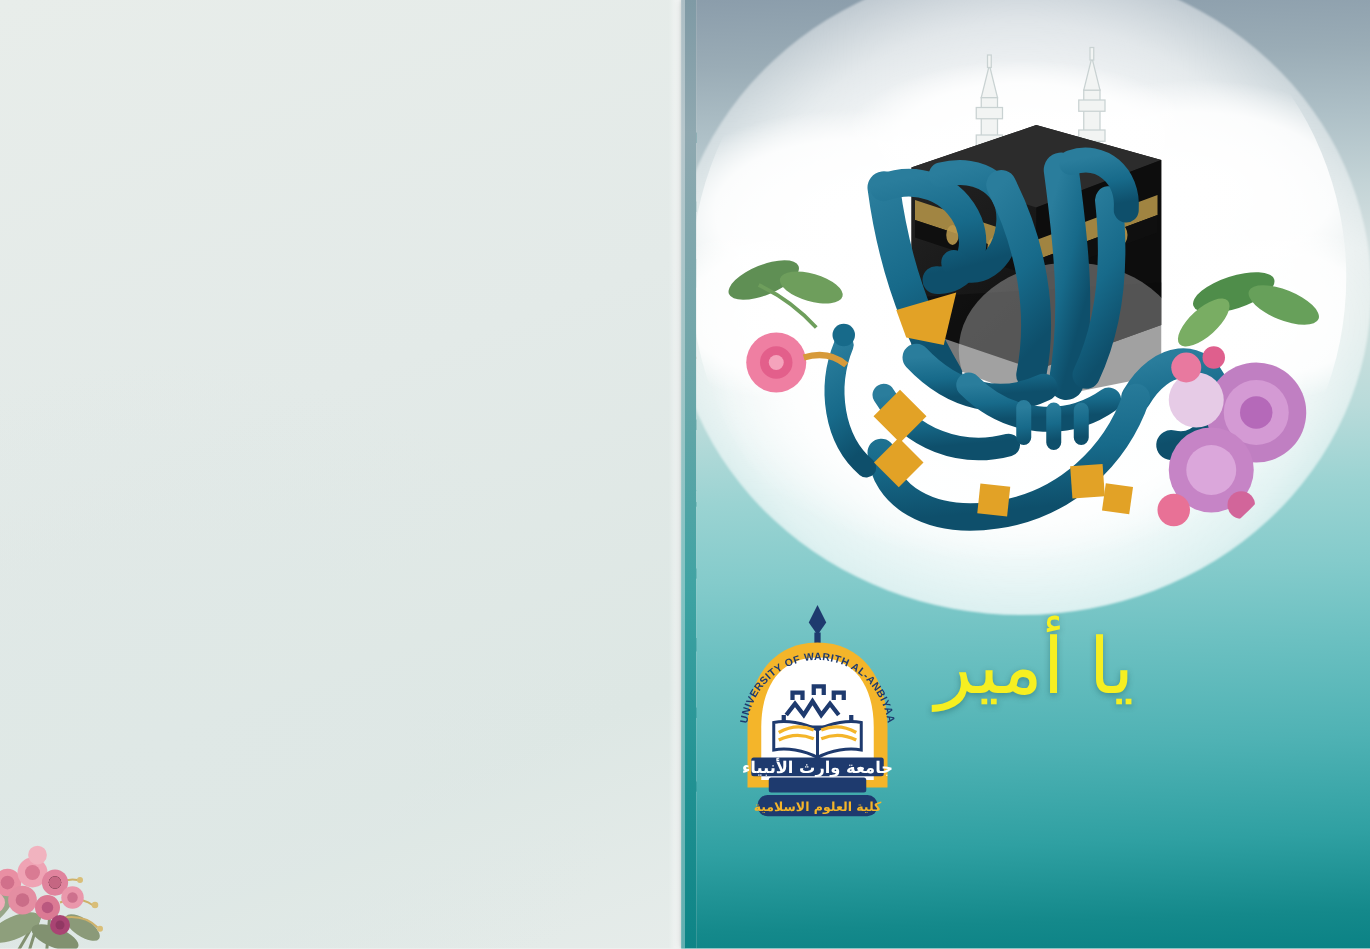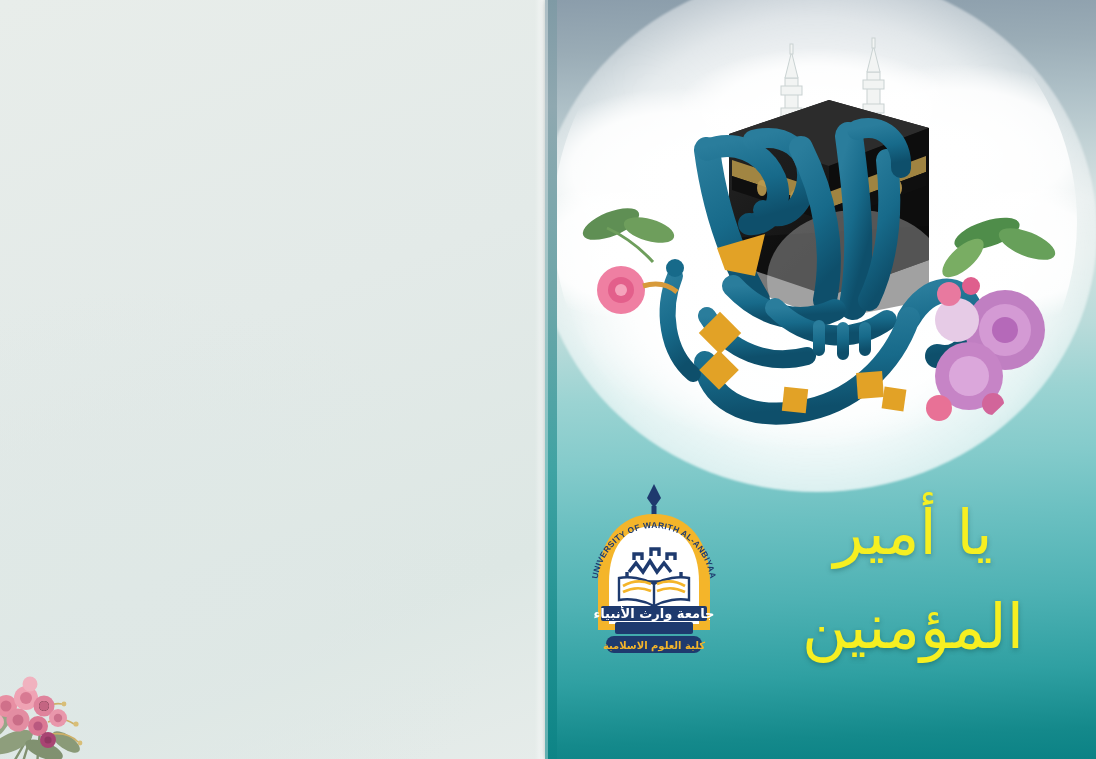--- a/index.html
+++ b/index.html
@@ -105,21 +105,21 @@
   .logo{
     position:absolute;left:22px;top:480px;width:150px;height:182px;
   }
 
   
   .headline{
     position:absolute;
     right:18px;top:486px;
     width:330px;
     direction:rtl;
-    text-align:center;
+    text-align:left;
     color:#f6ef21;
     font-size:62px;
     line-height:94px;
     font-weight:normal;
     letter-spacing:1px;
     text-shadow:0 2px 5px rgba(0,60,60,.35);
   }
   .headline .l1{display:block;}
   .headline .l2{display:block;}
 </style>
@@ -341,17 +341,16 @@
         <rect x="36" y="142" width="78" height="12" rx="2"></rect>
       </g>
       <text x="75" y="138" text-anchor="middle" font-family="'DejaVu Sans',sans-serif" font-size="13" font-weight="bold" fill="#ffffff" direction="rtl">جامعة وارث الأنبياء</text>
 
       <rect x="27" y="156" width="96" height="17" rx="8" fill="#1e3a6e"></rect>
       <text x="75" y="168.5" text-anchor="middle" font-family="'DejaVu Sans',sans-serif" font-size="10" font-weight="bold" fill="#f4b52a" direction="rtl">كلية العلوم الاسلامية</text>
     </svg>
 
     <div class="headline">
       <span class="l1">يا أمير</span>
-      <span class="l2">المؤمنين</span>
     </div>
 
   </div>
 </div>
 
 </body></html>

